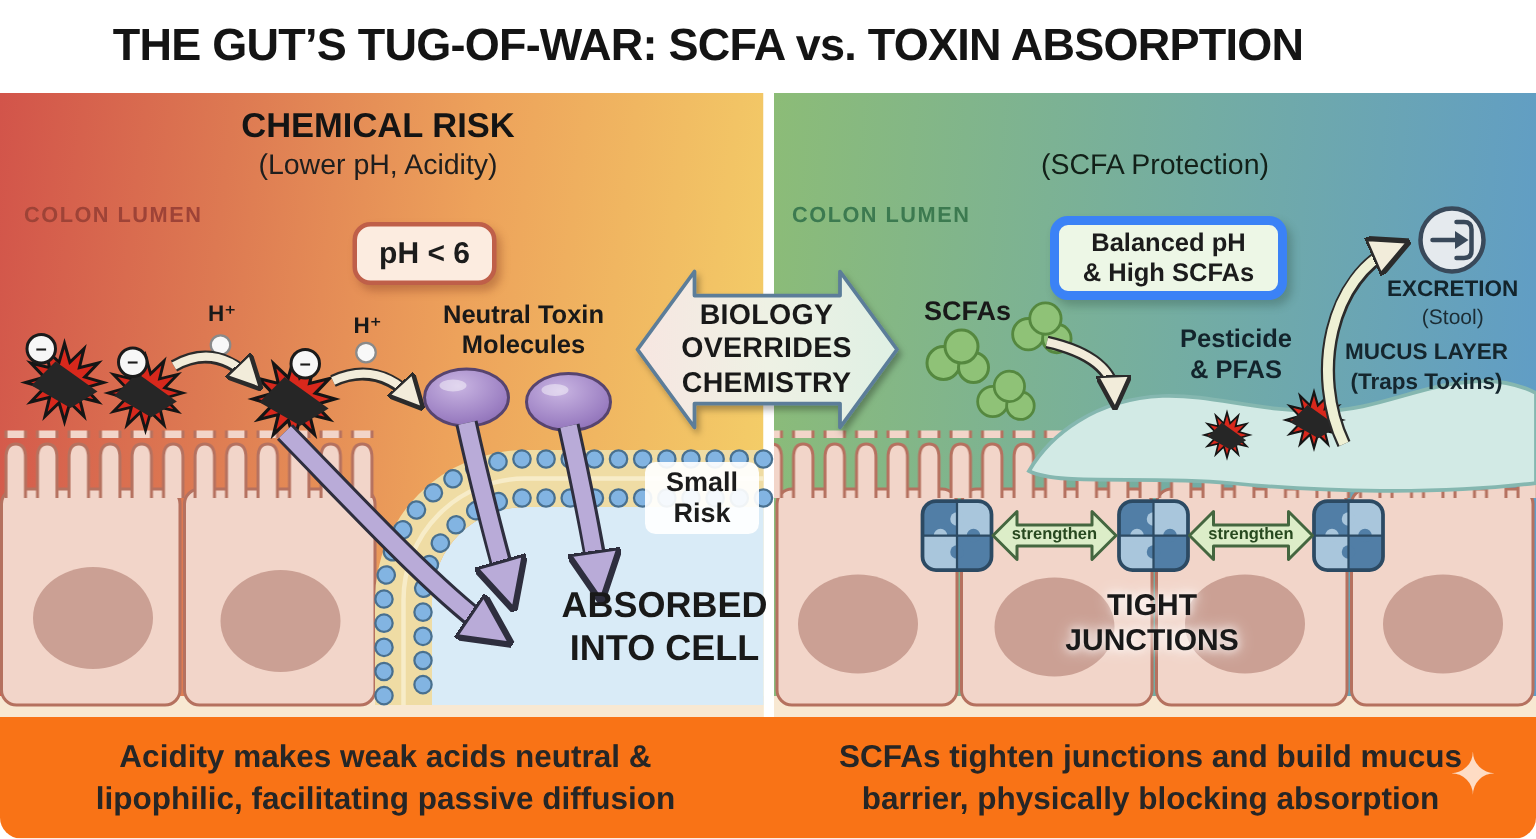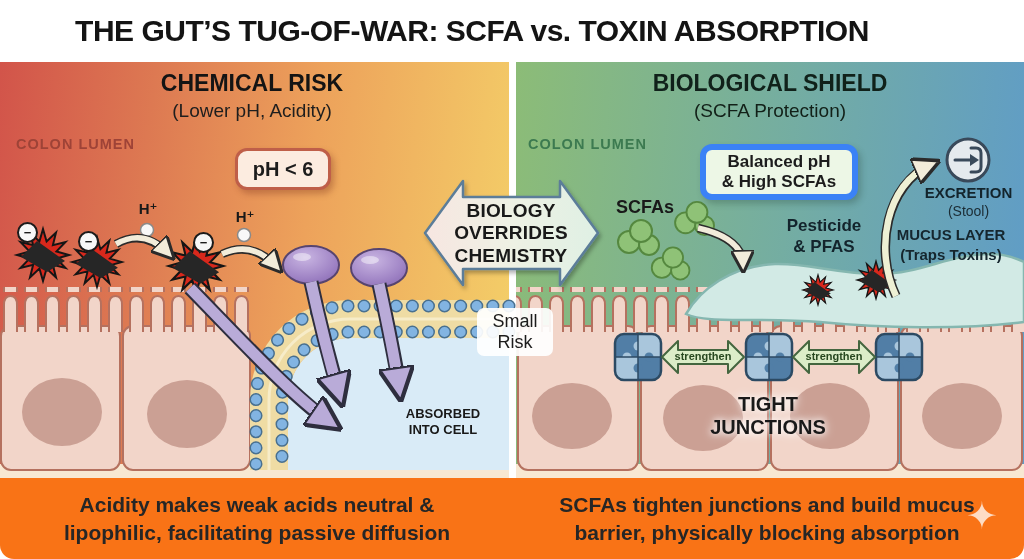--- a/index.html
+++ b/index.html
@@ -33,22 +33,22 @@
   .lbl{font-weight:bold;color:#191919;}
   .weakacid{left:20px;top:116px;width:150px;font-size:17px;line-height:1.2;}
   .hplus{font-size:15px;width:30px;}
   .h1{left:133px;top:138px;}
   .h2{left:230px;top:146px;}
   .ion{width:21px;height:21px;border-radius:50%;background:#f7f7f7;border:2px solid #1b1b1b;
        display:flex;align-items:center;justify-content:center;font-size:13px;font-weight:bold;line-height:1;}
   .i1{left:17px;top:160px;} .i2{left:78px;top:169px;} .i3{left:193px;top:170px;}
   .neutral{left:279px;top:138px;width:140px;font-size:17px;line-height:1.2;}
   .smallrisk{left:430px;top:246px;width:76px;height:48px;background:rgba(255,255,255,.92);border-radius:7px;
-      display:flex;align-items:center;justify-content:center;font-size:18px;font-weight:normal;line-height:1.15;margin-left:47px;}
-  .absorbed{left:368px;top:344px;width:150px;font-size:13px;line-height:1.2;}
+      display:flex;align-items:center;justify-content:center;font-size:18px;font-weight:bold;line-height:1.15;}
+  .absorbed{left:368px;top:328px;width:150px;font-size:24px;line-height:1.2;}
   .carrow{left:447px;top:138px;width:128px;font-size:19px;line-height:1.18;letter-spacing:0.2px;}
   .scfas{left:608px;top:135px;width:74px;font-size:18px;}
   .pesticide{left:768px;top:153px;width:112px;font-size:17px;line-height:1.25;color:#13242c;}
   .excretion{left:920px;top:122px;width:97px;font-size:15px;color:#13242c;}
   .stool{left:920px;top:141px;width:97px;font-size:14px;font-weight:normal;color:#1b2c34;}
   .mucus{left:884px;top:163px;width:134px;font-size:15px;line-height:1.3;color:#15262e;}
   .strengthen{width:82px;font-size:11px;color:#27481f;top:288px;}
   .st1{left:662px;} .st2{left:793px;}
   .tight{left:698px;top:331px;width:140px;font-size:20px;line-height:1.15;
          text-shadow:0 0 6px #ffffff,0 0 12px #ffffff;}
@@ -233,29 +233,30 @@
 
     <div class="abs headL ctr">CHEMICAL RISK</div>
     <div class="abs subL ctr">(Lower pH, Acidity)</div>
     <div class="abs lumen lumenL">COLON LUMEN</div>
     <div class="abs badge ph">pH &lt; 6</div>
     <div class="abs lbl hplus h1 ctr">H⁺</div>
     <div class="abs lbl hplus h2 ctr">H⁺</div>
     <div class="abs ion i1">−</div>
     <div class="abs ion i2">−</div>
     <div class="abs ion i3">−</div>
+    <div class="abs lbl neutral ctr pre">Neutral Toxin
+Molecules</div>
     <div class="abs smallrisk ctr pre">Small
 Risk</div>
     <div class="abs lbl absorbed ctr pre">ABSORBED
 INTO CELL</div>
     <div class="abs lbl carrow ctr pre">BIOLOGY
 OVERRIDES
 CHEMISTRY</div>
 
-    <div class="abs headR ctr">BIOLOGICAL SHIELD</div>
     <div class="abs subR ctr">(SCFA Protection)</div>
     <div class="abs lumen lumenR">COLON LUMEN</div>
     <div class="abs badge balanced ctr pre">Balanced pH
 &amp; High SCFAs</div>
     <div class="abs lbl scfas ctr">SCFAs</div>
     <div class="abs lbl pesticide ctr pre">Pesticide
 &amp; PFAS</div>
     <div class="abs lbl excretion ctr">EXCRETION</div>
     <div class="abs stool ctr">(Stool)</div>
     <div class="abs lbl mucus ctr pre">MUCUS LAYER

